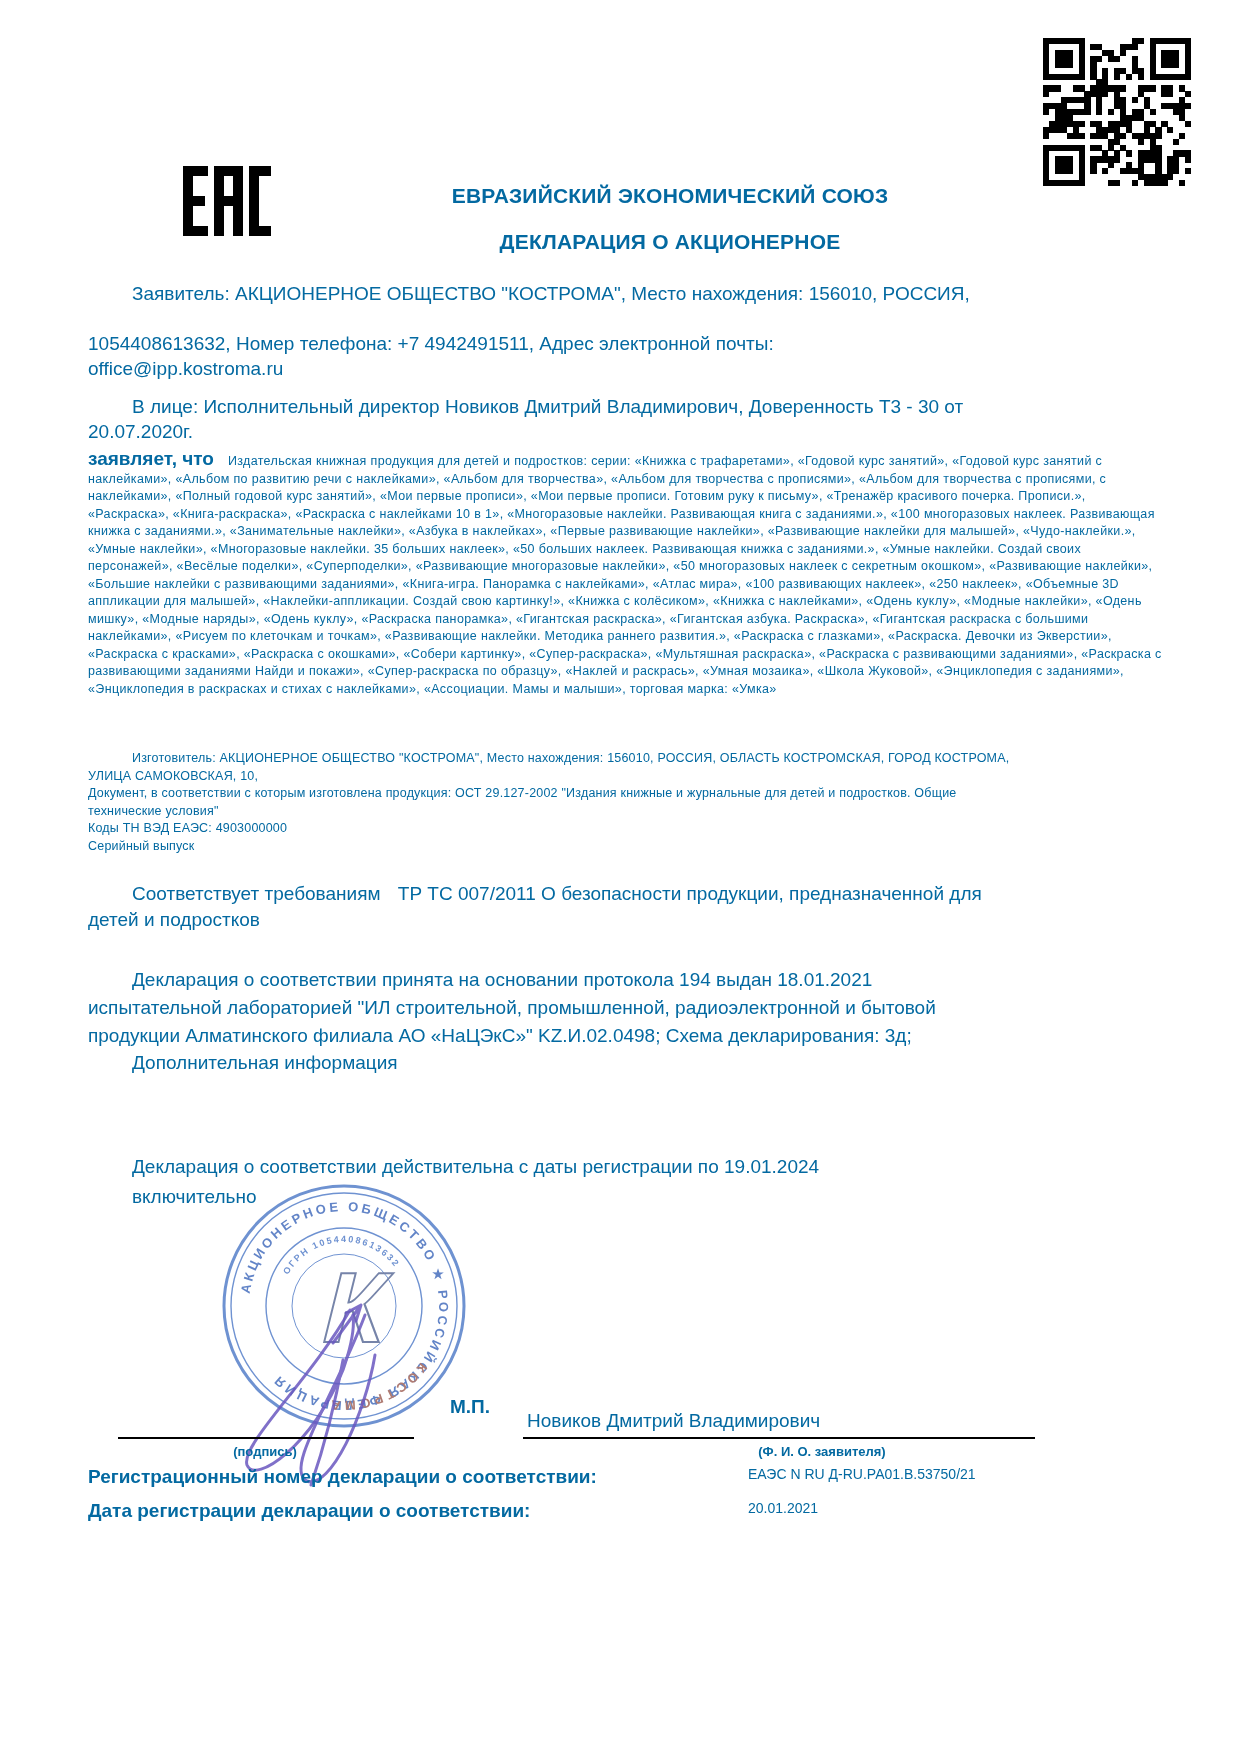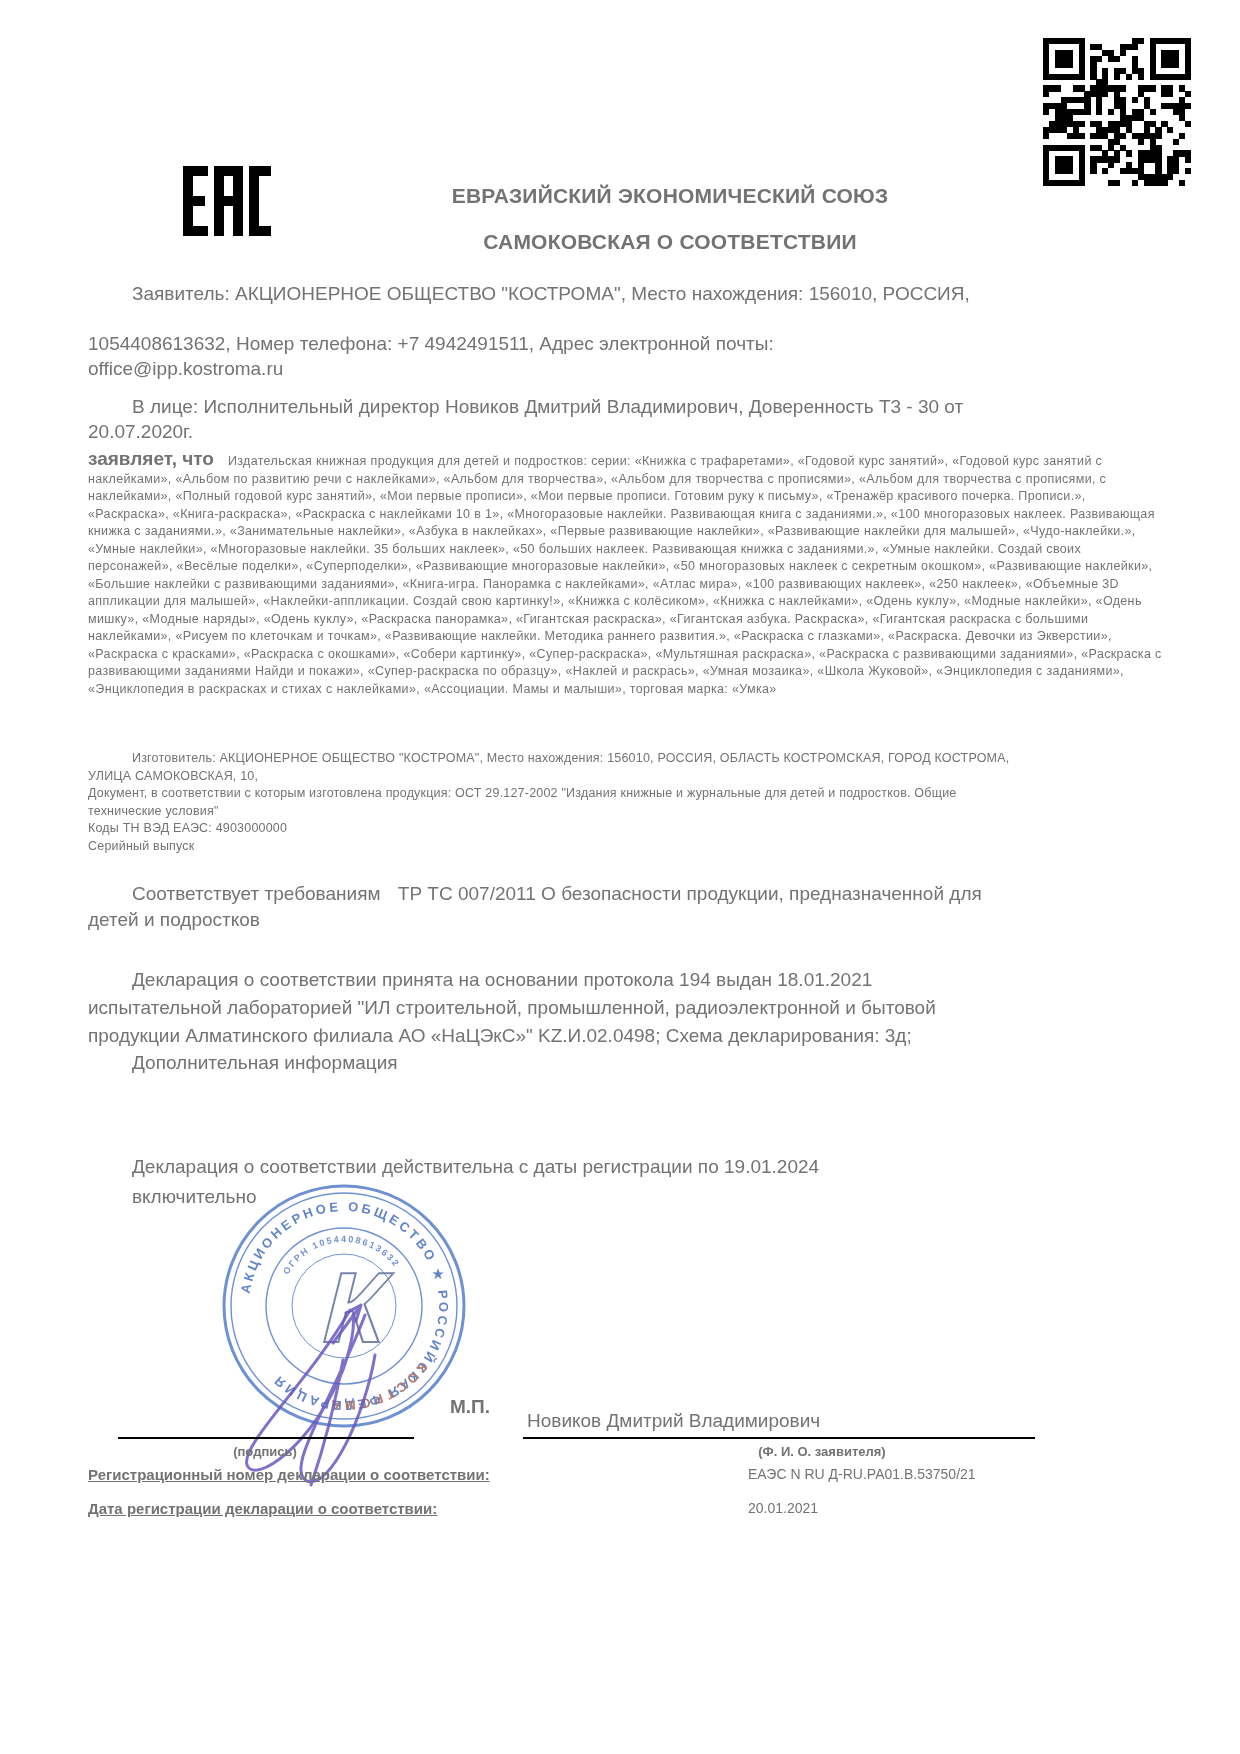--- a/index.html
+++ b/index.html
@@ -1,29 +1,29 @@
 <!DOCTYPE html>
 <html><head>
 <meta charset="utf-8">
 <style>
   html,body{margin:0;padding:0;background:#fff;}
   .page{position:relative;width:1240px;height:1754px;background:#ffffff;
-        font-family:"Liberation Sans",sans-serif;color:#737373;overflow:hidden;}
+        font-family:"Liberation Sans",sans-serif;color:#0369a1;overflow:hidden;}
   .abs{position:absolute;}
   b{font-weight:normal;margin-left:44px;}
   .title{font-weight:bold;font-size:21px;text-align:center;letter-spacing:0.2px;}
   .para17{font-size:19px;line-height:25px;}
   .b17{font-weight:bold;font-size:19px;margin-right:14px;text-align:right;}
   .small12{font-size:12.5px;letter-spacing:0.35px;}
   .declares{line-height:16.5px;}
   .manu{font-size:12.5px;line-height:17.6px;letter-spacing:0.2px;}
   .sigline{border-top:2px solid #000;height:0;}
   .cap{font-weight:bold;font-size:13px;text-align:center;}
   .mp{font-weight:bold;font-size:19px;}
-  .regrow-label{font-weight:bold;font-size:15px;text-decoration:underline;}
+  .regrow-label{font-weight:bold;font-size:19px;}
   .regrow-value{font-size:14px;}
   .name17{font-size:19px;}
   svg{display:block;}
 </style>
 </head>
 <body>
 
 <div class="page">
 
   <svg class="abs" style="left:183px;top:163px" width="88" height="76" viewBox="0 0 88 76">
@@ -351,21 +351,21 @@
       <rect x="71.04" y="142.08" width="6.17" height="6.17" fill="#000"></rect>
       <rect x="88.80" y="142.08" width="6.17" height="6.17" fill="#000"></rect>
       <rect x="100.64" y="142.08" width="6.17" height="6.17" fill="#000"></rect>
       <rect x="106.56" y="142.08" width="6.17" height="6.17" fill="#000"></rect>
       <rect x="112.48" y="142.08" width="6.17" height="6.17" fill="#000"></rect>
       <rect x="118.40" y="142.08" width="6.17" height="6.17" fill="#000"></rect>
       <rect x="136.16" y="142.08" width="6.17" height="6.17" fill="#000"></rect>
     </svg>
 
   <div class="abs title" style="left:270px;top:184px;width:800px">ЕВРАЗИЙСКИЙ ЭКОНОМИЧЕСКИЙ СОЮЗ</div>
-  <div class="abs title" style="left:270px;top:230px;width:800px">САМОКОВСКАЯ О СООТВЕТСТВИИ</div>
+  <div class="abs title" style="left:270px;top:230px;width:800px">ДЕКЛАРАЦИЯ О АКЦИОНЕРНОЕ</div>
 
   <div class="abs para17" style="left:88px;top:281px;width:1100px">
     <b>Заявитель:</b>
     <span>АКЦИОНЕРНОЕ ОБЩЕСТВО "КОСТРОМА", Место нахождения: 156010, РОССИЯ,</span><br>
     <br>
     <span>1054408613632, Номер телефона: +7 4942491511, Адрес электронной почты:</span><br>
     <span>office@ipp.kostroma.ru</span>
   </div>
 
   <div class="abs para17" style="left:88px;top:394px;width:1100px">

